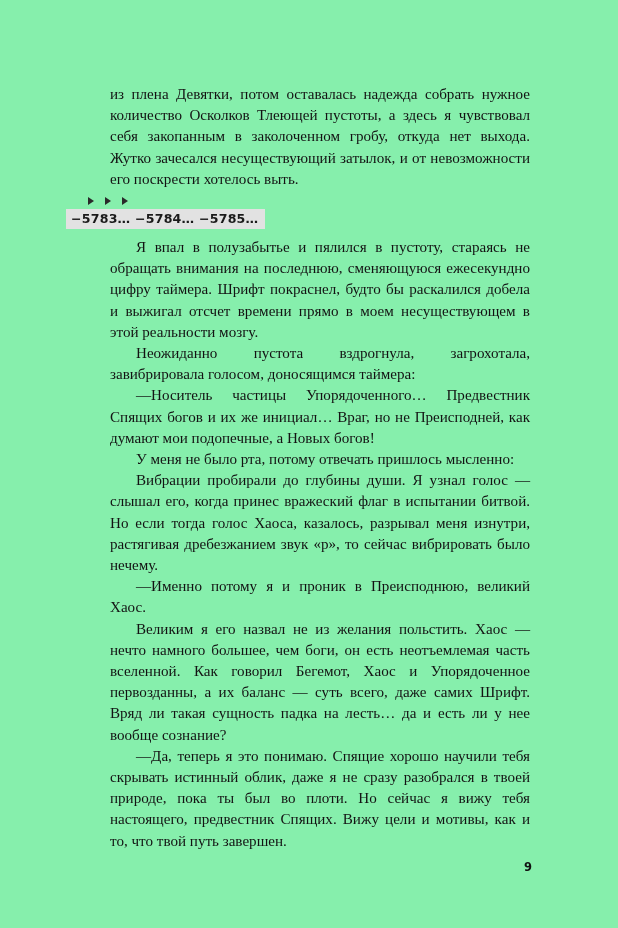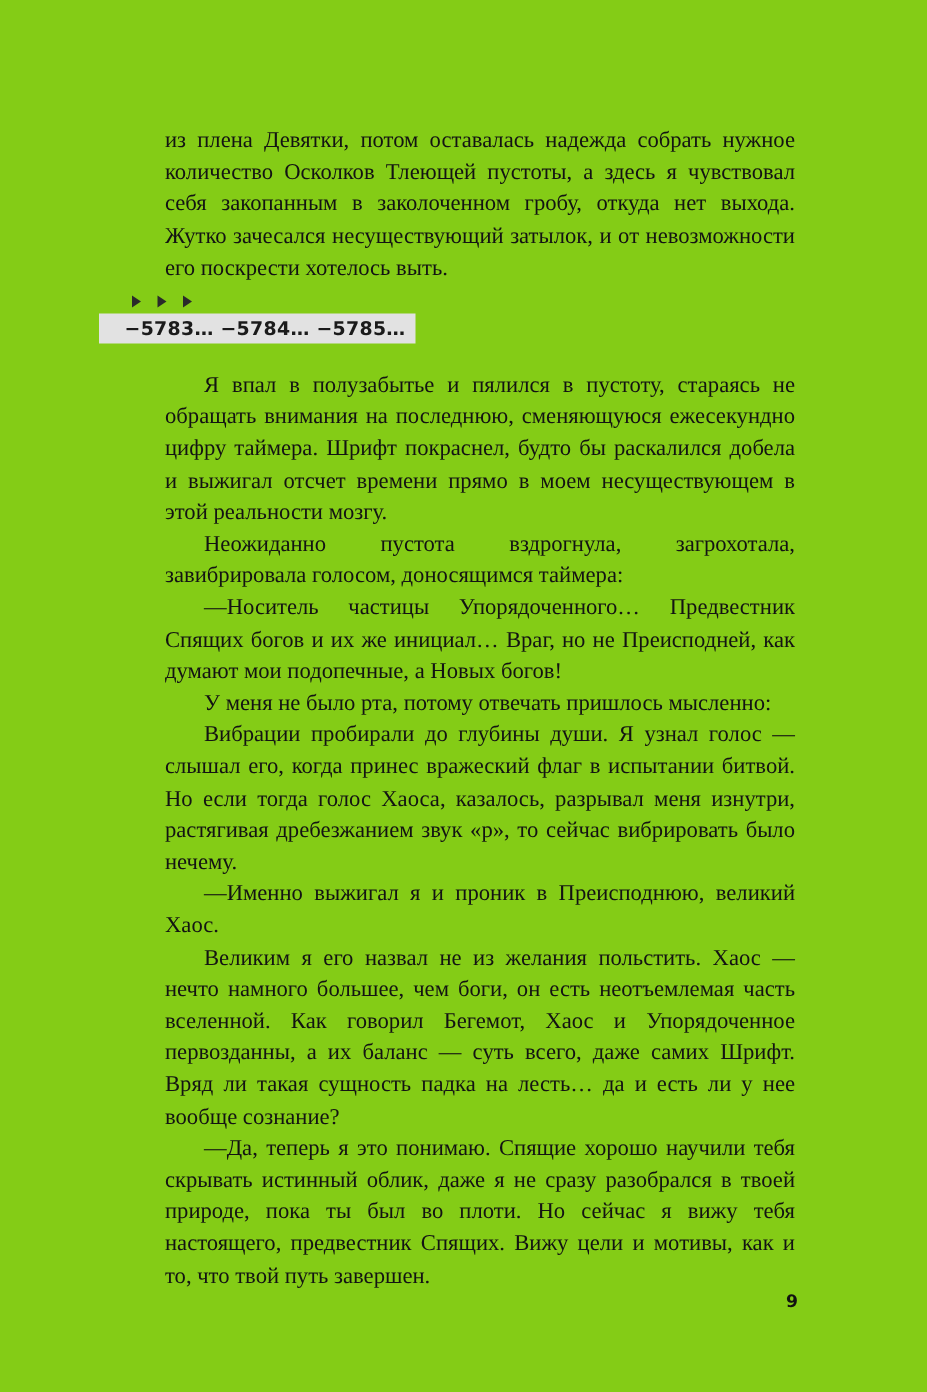--- a/index.html
+++ b/index.html
@@ -17,21 +17,21 @@
     color: #111111;
     -webkit-font-smoothing: antialiased;
   }
 
   .page {
     position: absolute;
     left: 0;
     top: 0;
     width: 618px;
     height: 928px;
-    background: #84cc16;
+    background: #86efac;
   }
 
   .text-column {
     position: absolute;
     left: 110px;
     top: 84px;
     width: 420px;
   }
 
   p.para {
@@ -69,34 +69,34 @@
     border-top: 4.2px solid transparent;
     border-bottom: 4.2px solid transparent;
   }
 
   
   .timer-badge {
     position: absolute;
     left: 66px;
     top: 209px;
     background: #e2e2e2;
-    padding: 3px 7px 4px 17px;
+    padding: 3px 7px 4px 5px;
     font-family: "DejaVu Sans", "Liberation Sans", sans-serif;
     font-weight: bold;
     font-size: 12.6px;
     letter-spacing: 0.2px;
     color: #1b1b1b;
     white-space: nowrap;
     line-height: 13px;
   }
 
   .body-lower {
     position: absolute;
     left: 110px;
-    top: 247px;
+    top: 237px;
     width: 420px;
   }
 
   
   .folio {
     position: absolute;
     right: 86px;
     top: 860px;
     font-family: "DejaVu Sans", "Liberation Sans", sans-serif;
     font-weight: bold;
@@ -120,20 +120,20 @@
   </div>
 
   <div class="timer-badge">−5783… −5784… −5785…</div>
 
   <div class="body-lower">
     <p class="para">Я впал в полузабытье и пялился в пустоту, стараясь не обращать внимания на последнюю, сменяющуюся ежесекундно цифру таймера. Шрифт покраснел, будто бы раскалился добела и выжигал отсчет времени прямо в моем несуществующем в этой реальности мозгу.</p>
     <p class="para">Неожиданно пустота вздрогнула, загрохотала, завибрировала голосом, доносящимся таймера:</p>
     <p class="para">—Носитель частицы Упорядоченного… Предвестник Спящих богов и их же инициал… Враг, но не Преисподней, как думают мои подопечные, а Новых богов!</p>
     <p class="para">У меня не было рта, потому отвечать пришлось мысленно:</p>
     <p class="para">Вибрации пробирали до глубины души. Я узнал голос — слышал его, когда принес вражеский флаг в испытании битвой. Но если тогда голос Хаоса, казалось, разрывал меня изнутри, растягивая дребезжанием звук «р», то сейчас вибрировать было нечему.</p>
-    <p class="para">—Именно выжигал я и проник в Преисподнюю, великий Хаос.</p>
+    <p class="para">—Именно потому я и проник в Преисподнюю, великий Хаос.</p>
     <p class="para">Великим я его назвал не из желания польстить. Хаос — нечто намного большее, чем боги, он есть неотъемлемая часть вселенной. Как говорил Бегемот, Хаос и Упорядоченное первозданны, а их баланс — суть всего, даже самих Шрифт. Вряд ли такая сущность падка на лесть… да и есть ли у нее вообще сознание?</p>
     <p class="para">—Да, теперь я это понимаю. Спящие хорошо научили тебя скрывать истинный облик, даже я не сразу разобрался в твоей природе, пока ты был во плоти. Но сейчас я вижу тебя настоящего, предвестник Спящих. Вижу цели и мотивы, как и то, что твой путь завершен.</p>
   </div>
 
   <div class="folio">9</div>
 
 </div>
 
 </body></html>

